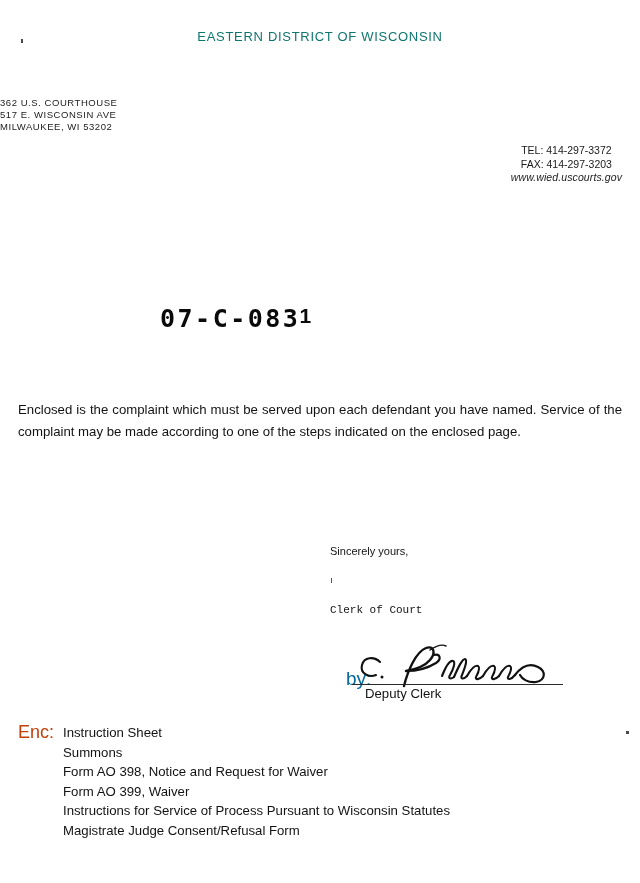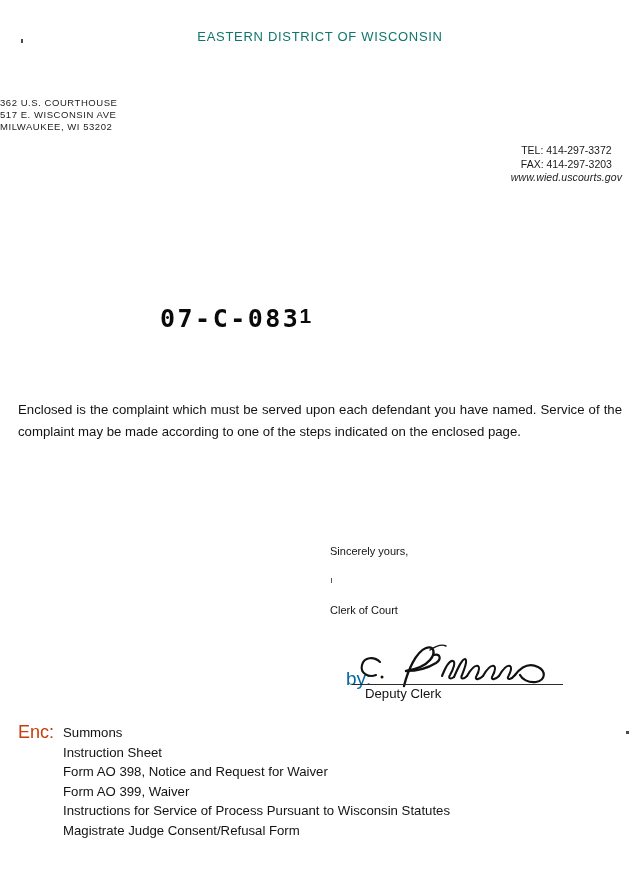--- a/index.html
+++ b/index.html
@@ -121,20 +121,21 @@
   .closing {
     position: absolute;
     left: 330px;
     top: 541px;
     font-size: 11px;
     line-height: 21.5px;
     color: #131313;
   }
   .closing .clerk {
     margin-top: 37px;
+    font-family: Liberation Mono, monospace;
   }
   .stray-tick {
     position: absolute;
     left: 331px;
     top: 578px;
     width: 1px;
     height: 5px;
     background: #555555;
   }
 
@@ -268,22 +269,22 @@
         </svg>
       </span>
       <span class="sig-rule"></span>
     </div>
     <span class="sig-label">Deputy Clerk</span>
   </div>
 
   <div class="enc">
     <div class="enc-label">Enc:</div>
     <ul class="enc-list">
+      <li>Instruction Sheet</li>
       <li>Summons</li>
-      <li>Instruction Sheet</li>
       <li>Form AO 398, Notice and Request for Waiver</li>
       <li>Form AO 399, Waiver</li>
       <li>Instructions for Service of Process Pursuant to Wisconsin Statutes</li>
       <li>Magistrate Judge Consent/Refusal Form</li>
     </ul>
   </div>
 
   <div class="speck speck-tl"></div>
   <div class="speck speck-r"></div>
 

